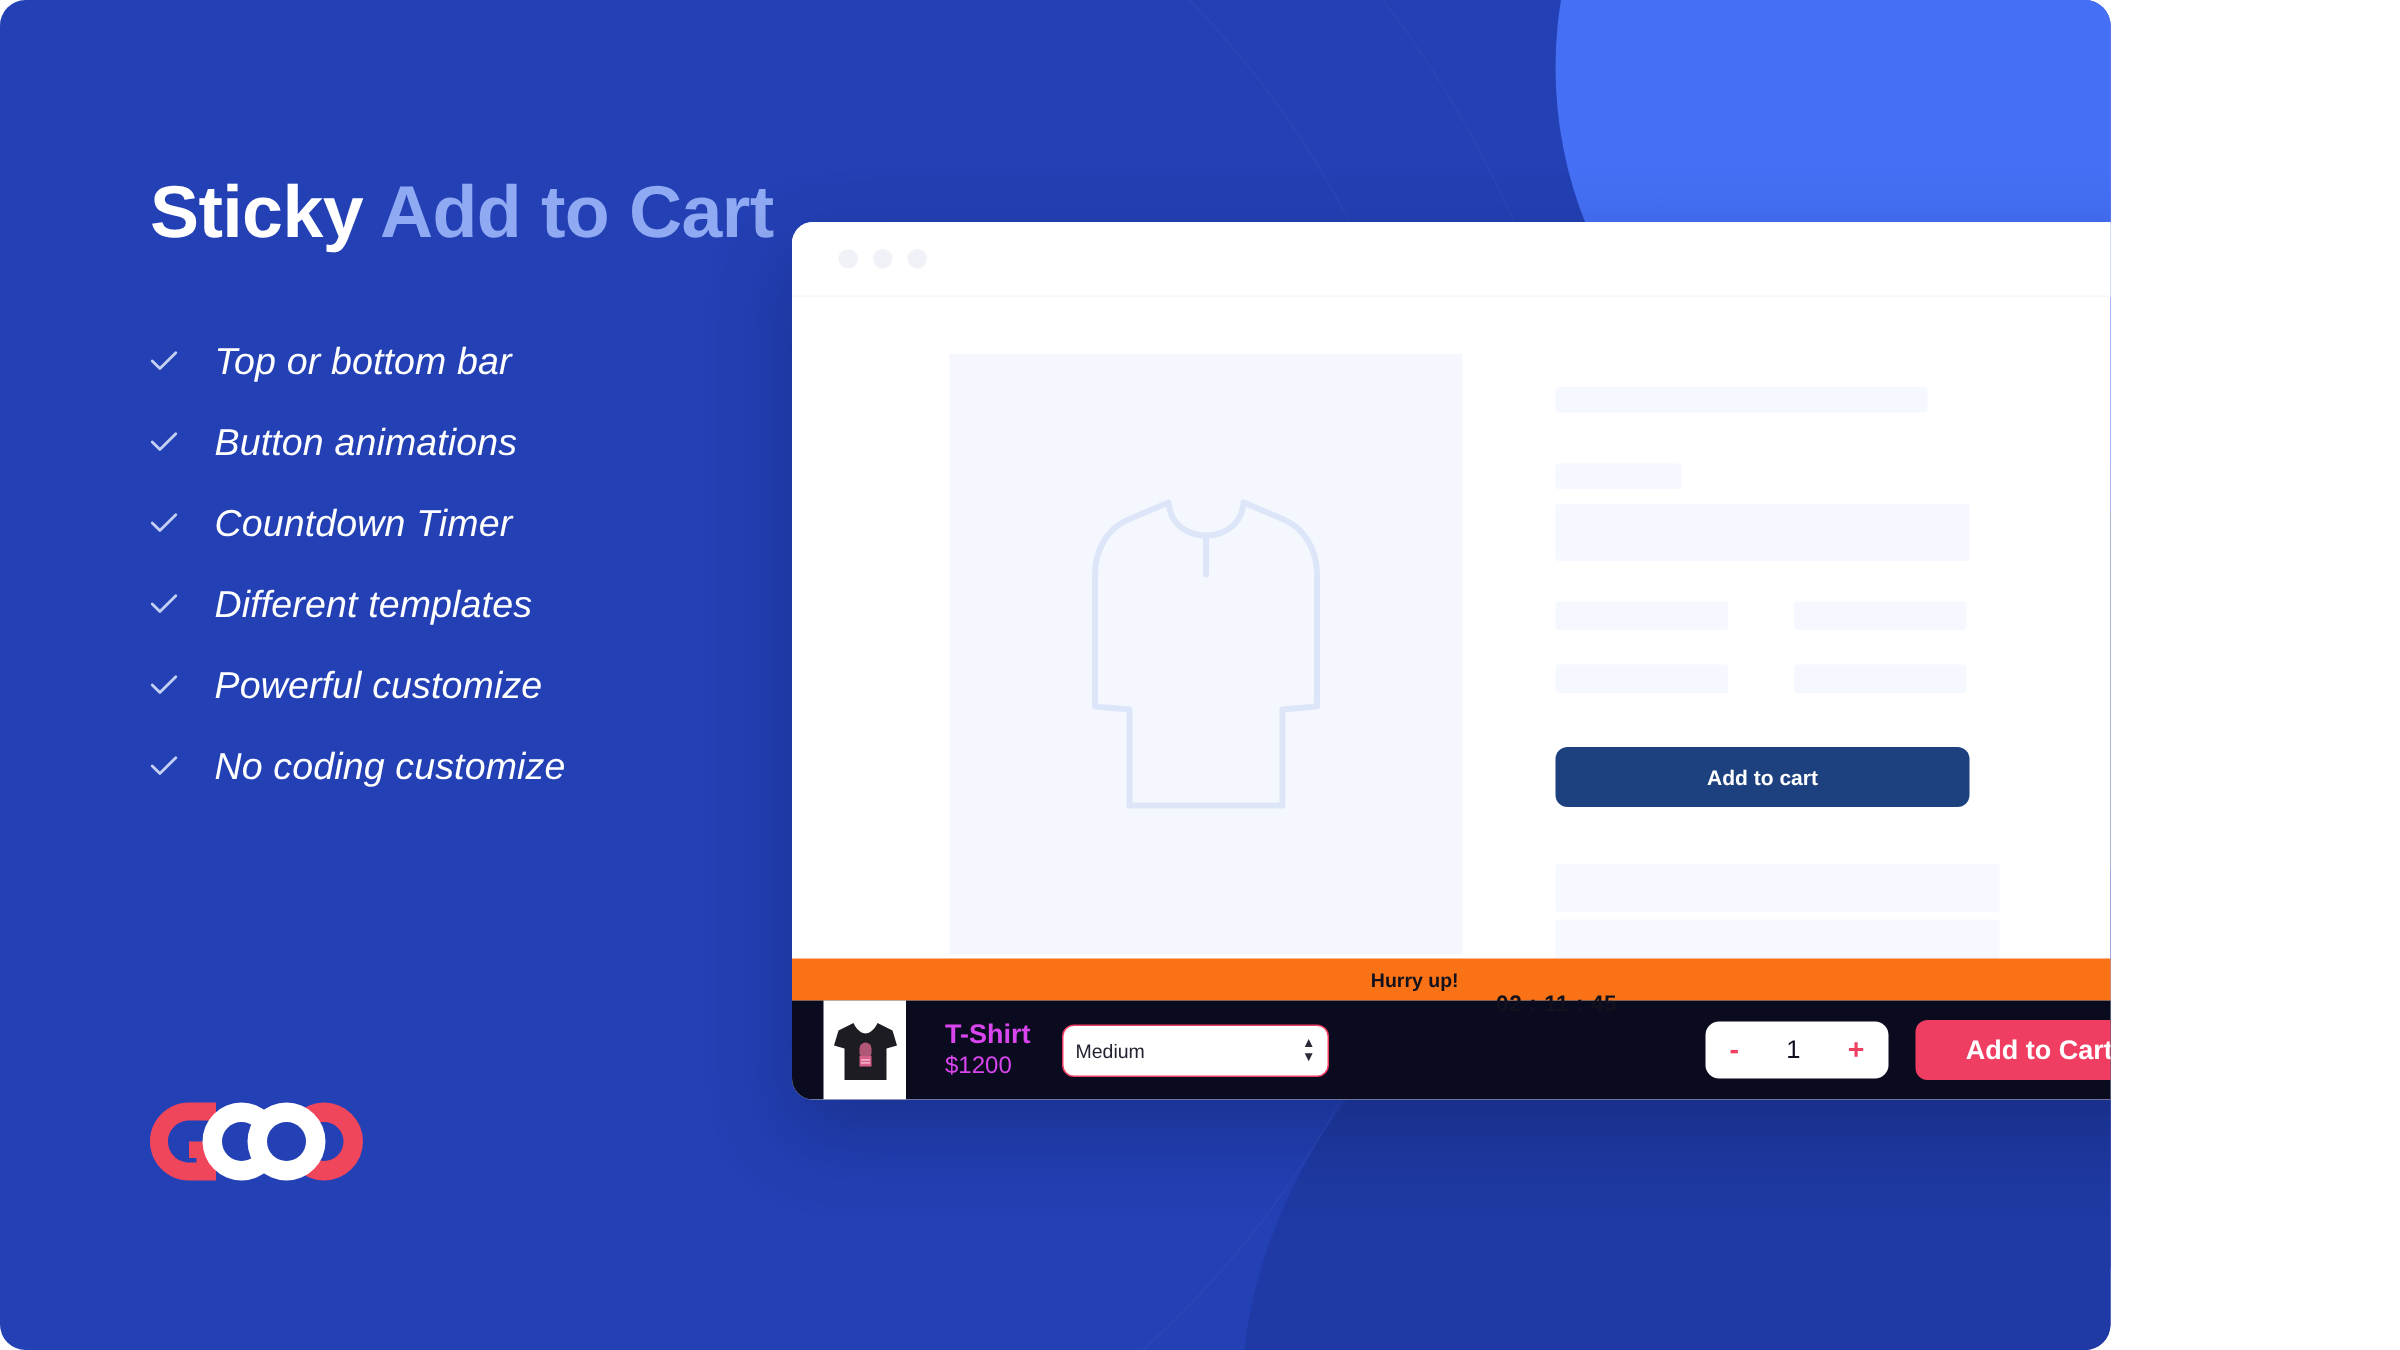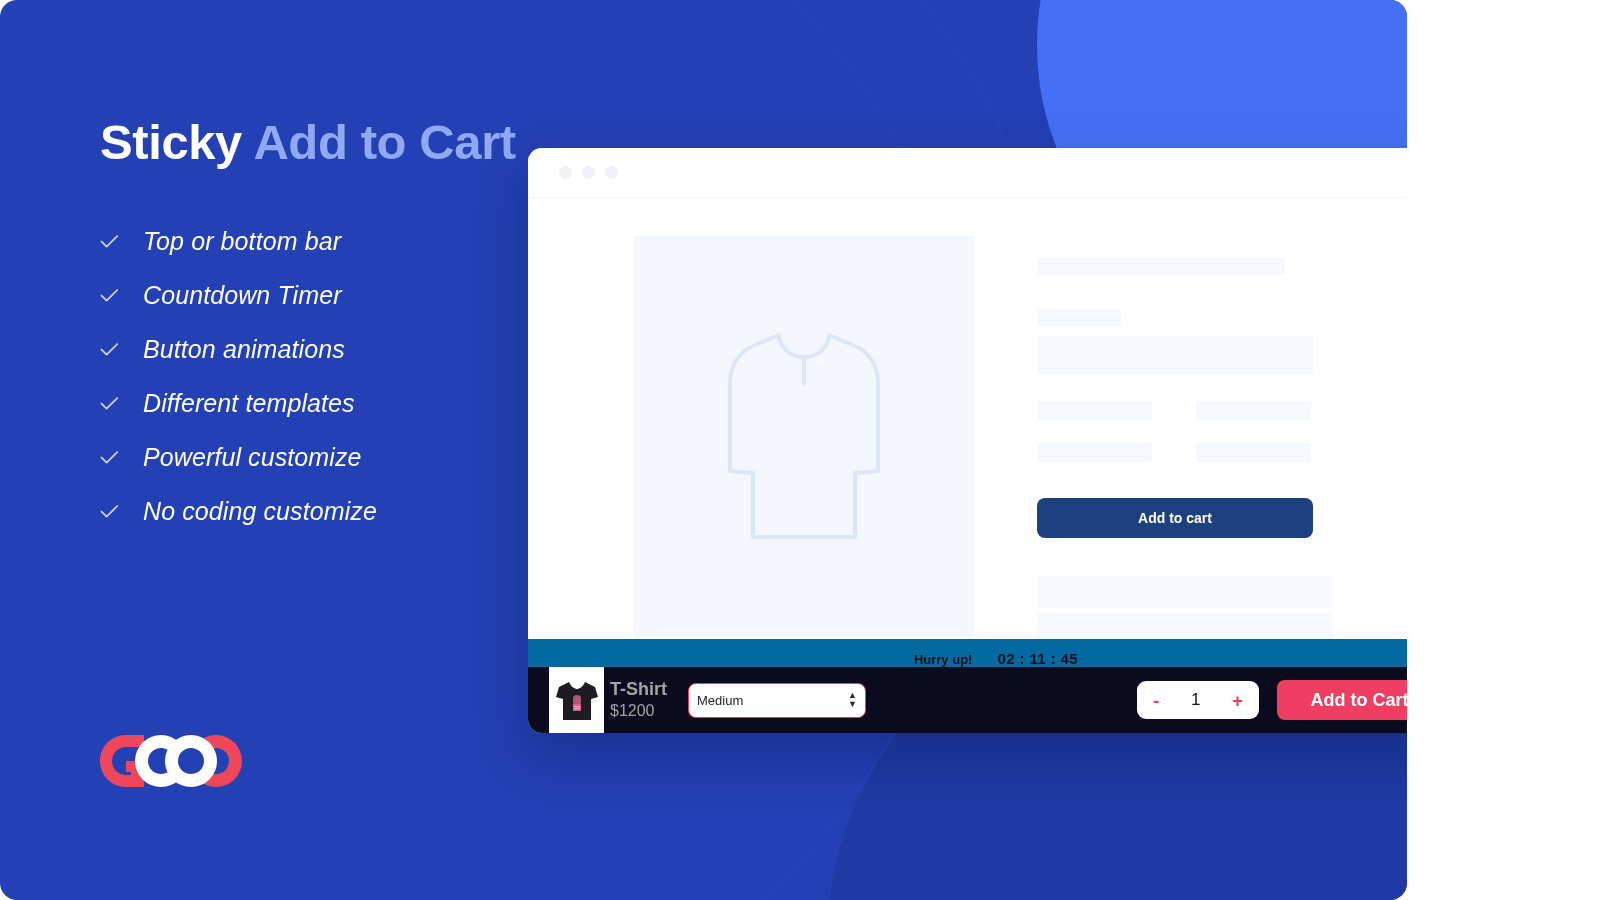--- a/index.html
+++ b/index.html
@@ -203,23 +203,23 @@
   .ph-foot .ph-line { width: 296px; height: 32px; margin-top: 5px; background: #f6f9ff; border-radius: 2px; }
 
   
   .sticky-wrap {
     position: absolute;
     left: 0; right: 0; bottom: 0;
   }
 
   .timer-bar {
     height: 28px;
-    background: #0369a1;
-    display: flex;
-    align-items: flex-end;
+    background: #f97316;
+    display: flex;
+    align-items: center;
     justify-content: center;
     gap: 25px;
     color: #12121f;
     font-size: 13px;
     font-weight: 700;
   }
   .timer-value { font-size: 15px; font-weight: 700; letter-spacing: 0.4px; margin-top: 32px; }
 
   .cart-bar {
     height: 66px;
@@ -234,21 +234,21 @@
     height: 66px;
     flex: 0 0 55px;
     margin-left: 21px;
     background: #ffffff;
     display: flex;
     align-items: center;
     justify-content: center;
     overflow: hidden;
   }
 
-  .prod-text { margin-left: 6px; color: #a3a3a3; }
+  .prod-text { margin-left: 26px; color: #d946ef; }
   .prod-name  { font-size: 18px; font-weight: 700; line-height: 1.25; }
   .prod-price { font-size: 16px; line-height: 1.35; }
 
   .variant-select {
     margin-left: 21px;
     width: 178px;
     height: 35px;
     border-radius: 8px;
     background: #ffffff;
     border: 1.5px solid #ef3e62;
@@ -323,29 +323,29 @@
             </svg>
         </span>
         <span class="feature-label">Top or bottom bar</span>
       </li>
       <li class="feature-item">
         <span class="check-icon">
           <svg width="19" height="15" viewBox="0 0 19 15" fill="none">
               <path d="M1.5 7.6 L6.6 12.6 L17.2 2.1" stroke="currentColor" stroke-width="1.9" stroke-linecap="round" stroke-linejoin="round"></path>
             </svg>
         </span>
+        <span class="feature-label">Button animations</span>
+      </li>
+      <li class="feature-item">
+        <span class="check-icon">
+          <svg width="19" height="15" viewBox="0 0 19 15" fill="none">
+              <path d="M1.5 7.6 L6.6 12.6 L17.2 2.1" stroke="currentColor" stroke-width="1.9" stroke-linecap="round" stroke-linejoin="round"></path>
+            </svg>
+        </span>
         <span class="feature-label">Countdown Timer</span>
-      </li>
-      <li class="feature-item">
-        <span class="check-icon">
-          <svg width="19" height="15" viewBox="0 0 19 15" fill="none">
-              <path d="M1.5 7.6 L6.6 12.6 L17.2 2.1" stroke="currentColor" stroke-width="1.9" stroke-linecap="round" stroke-linejoin="round"></path>
-            </svg>
-        </span>
-        <span class="feature-label">Button animations</span>
       </li>
       <li class="feature-item">
         <span class="check-icon">
           <svg width="19" height="15" viewBox="0 0 19 15" fill="none">
               <path d="M1.5 7.6 L6.6 12.6 L17.2 2.1" stroke="currentColor" stroke-width="1.9" stroke-linecap="round" stroke-linejoin="round"></path>
             </svg>
         </span>
         <span class="feature-label">Different templates</span>
       </li>
       <li class="feature-item">

